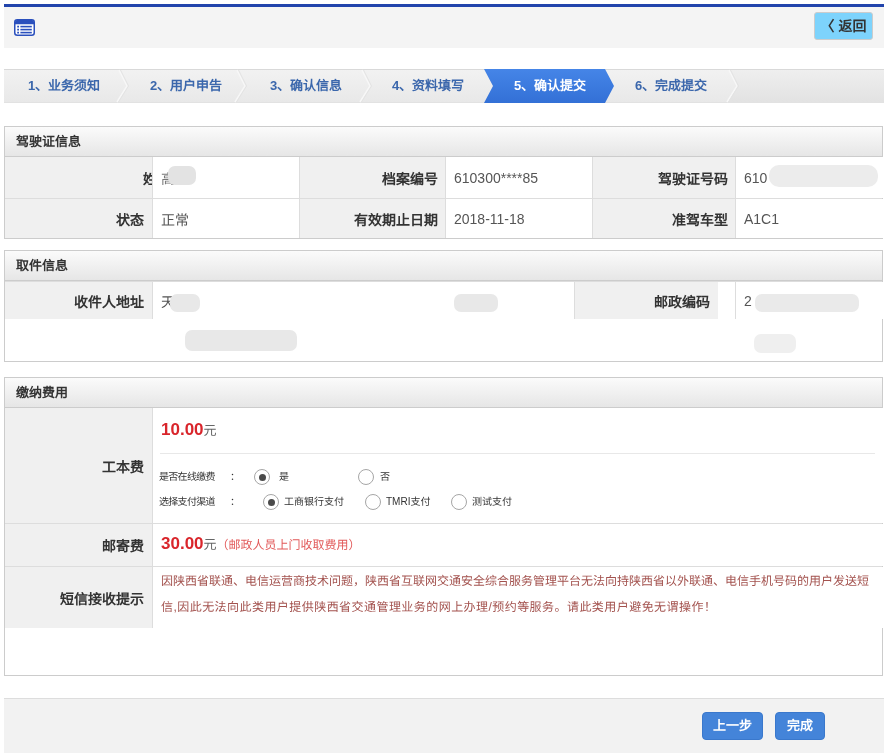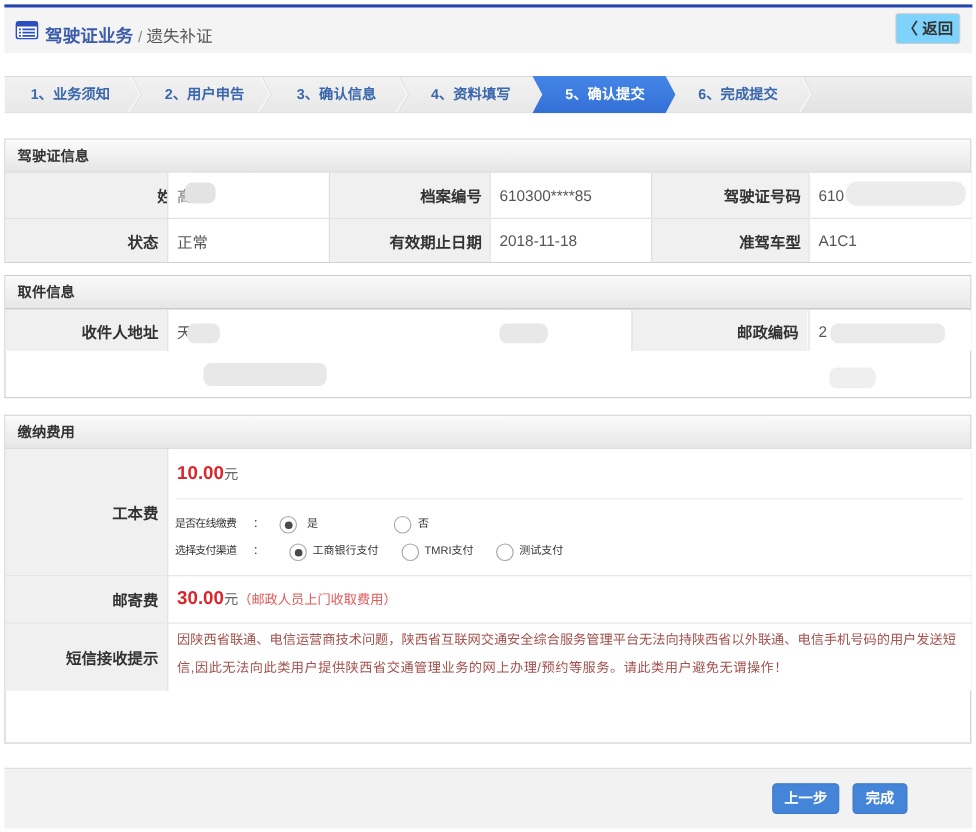--- a/index.html
+++ b/index.html
@@ -53,21 +53,20 @@
     <path d="M1 3.2 a2.2 2.2 0 0 1 2.2 -2.2 h14.6 a2.2 2.2 0 0 1 2.2 2.2 v2 h-19 z" fill="#2b50bd"></path>
     <g stroke="#2b50bd" stroke-width="1.6">
       <line x1="3.2" y1="7.6" x2="5" y2="7.6"></line>
         <line x1="6.4" y1="7.6" x2="17.8" y2="7.6"></line>
       <line x1="3.2" y1="10.6" x2="5" y2="10.6"></line>
         <line x1="6.4" y1="10.6" x2="17.8" y2="10.6"></line>
       <line x1="3.2" y1="13.6" x2="5" y2="13.6"></line>
         <line x1="6.4" y1="13.6" x2="17.8" y2="13.6"></line>
     </g>
   </svg>
-  <div class="abs" id="htitle">驾驶证业务 <span class="sub">/ <b>遗失补证</b></span></div>
   <div class="abs" id="backbtn">〈 返回</div>
 
   <svg class="abs" id="steps" width="880" height="34" viewBox="0 0 880 34">
     <linearGradient id="barg" x1="0" y1="0" x2="0" y2="1">
         <stop offset="0" stop-color="#f2f2f2"></stop>
         <stop offset="1" stop-color="#e8e8e8"></stop>
       </linearGradient>
       <linearGradient id="tailg" x1="0" y1="0" x2="0" y2="1">
         <stop offset="0" stop-color="#efefef"></stop>
         <stop offset="1" stop-color="#e2e2e2"></stop>
@@ -147,21 +146,21 @@
 
   <div class="abs tbl" id="t2">
     <div class="thead">取件信息</div>
     <div class="row" style="height:37px;">
       <div class="cell lab" style="left:0;width:147px;">
           <span>收件人地址</span>
         </div>
       <div class="cell val vline" style="left:147px;width:440px;">
           <span>天津</span>
         </div>
-      <div class="cell lab vline" style="left:569px;width:143px;padding-left:16px;">
+      <div class="cell lab vline" style="left:569px;width:143px;">
           <span>邮政编码</span>
         </div>
       <div class="cell val vline" style="left:730px;width:147px;">
           <span>2</span>
         </div>
     </div>
   </div>
 
   <div class="abs tbl" id="t3">
     <div class="thead">缴纳费用</div>

